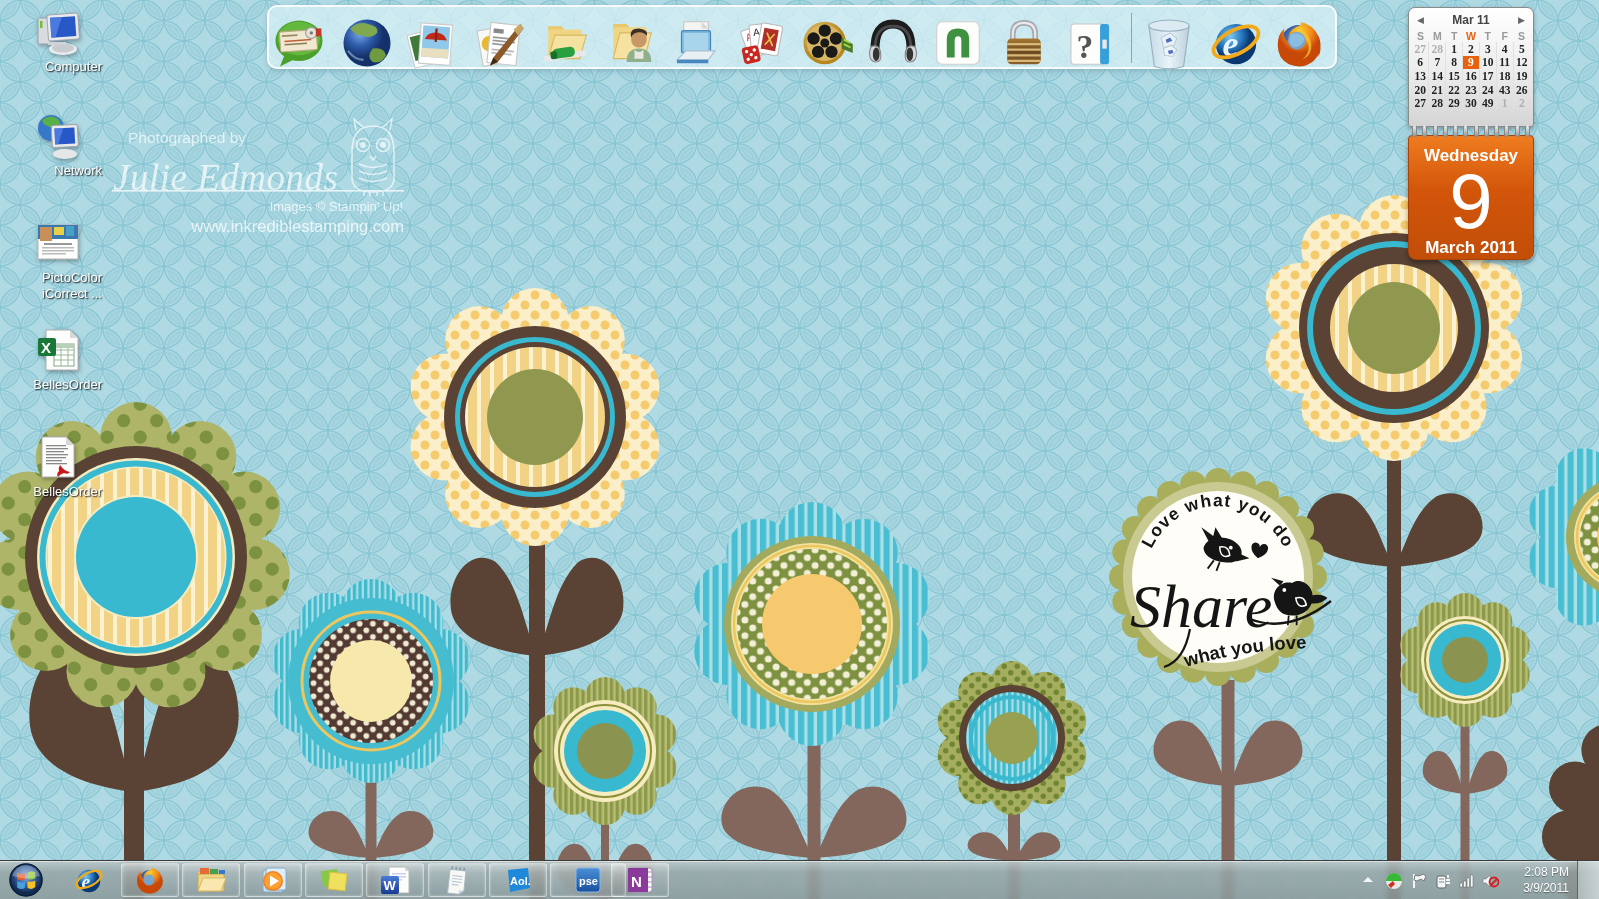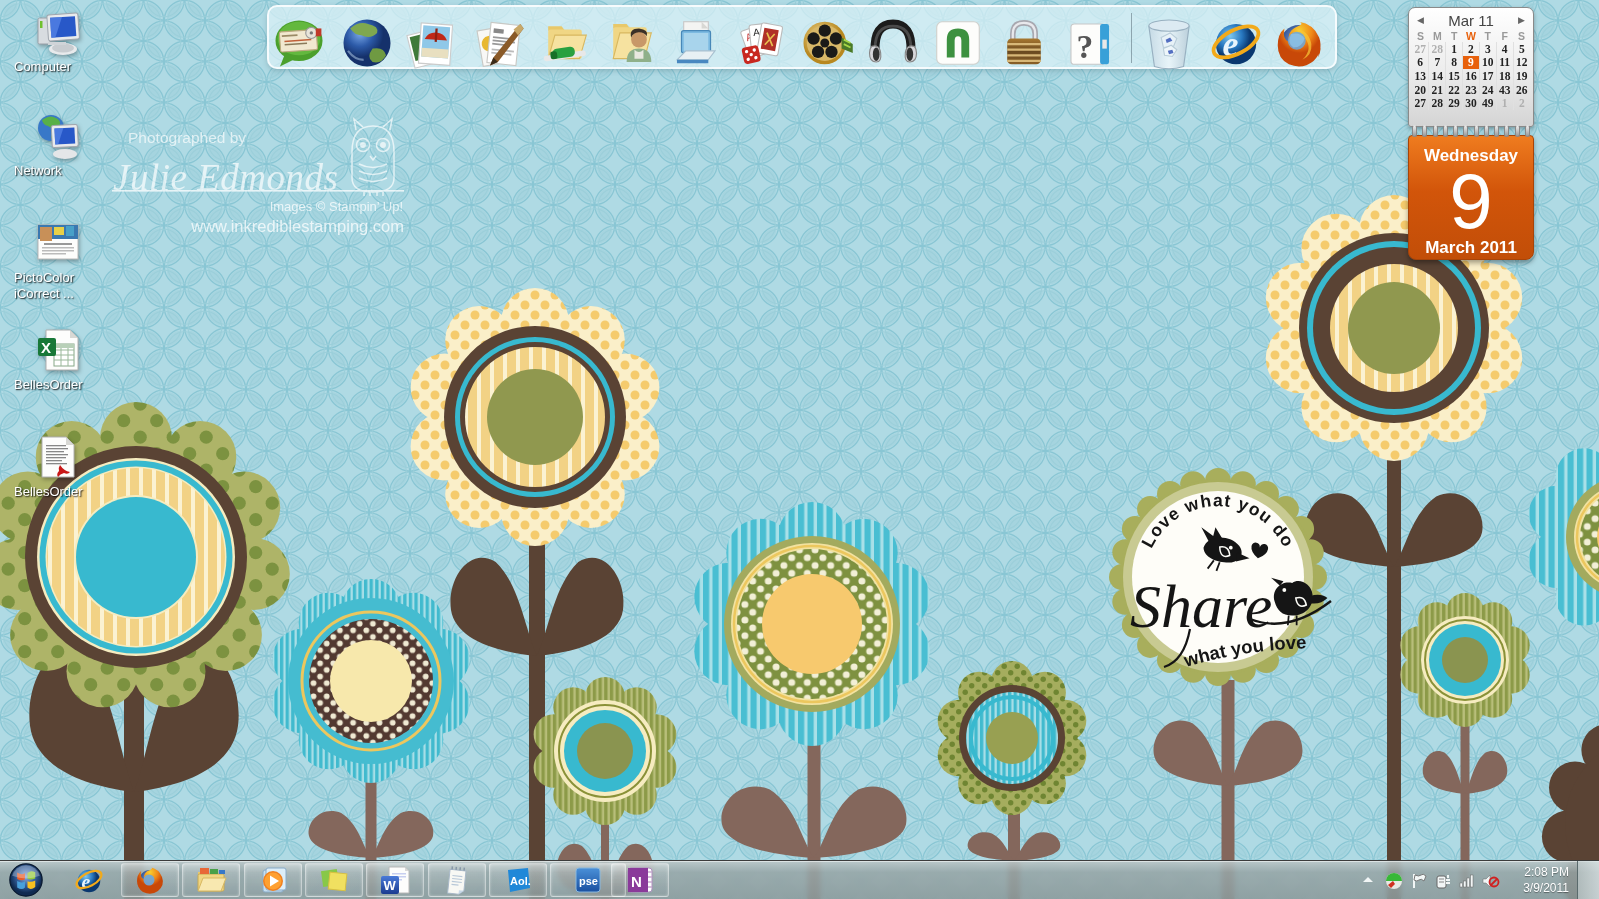--- a/index.html
+++ b/index.html
@@ -1,28 +1,28 @@
 <!DOCTYPE html>
 <html><head><meta charset="utf-8"><title>Desktop</title>
 <style>
 *{margin:0;padding:0;box-sizing:border-box}
 html,body{width:1599px;height:899px;overflow:hidden;font-family:"Liberation Sans",sans-serif}
 #stage{position:relative;width:1599px;height:899px;overflow:hidden}
 #wall{position:absolute;left:0;top:0}
 #dock{position:absolute;left:267px;top:5px;width:1070px;height:64px;background:rgba(219,241,246,0.72);border:2px solid rgba(255,255,255,0.8);border-radius:10px;box-shadow:0 2px 5px rgba(60,90,100,0.25)}
 .di{position:absolute;top:8px;width:56px;height:56px}
 #dsep{position:absolute;left:862px;top:6px;width:1px;height:50px;background:rgba(90,110,120,0.55)}
-.ditem{position:absolute;width:88px;text-align:left}
+.ditem{position:absolute;width:88px;text-align:right}
 .ditem svg{display:block;margin:0 auto;filter:drop-shadow(1px 2px 2px rgba(0,0,0,0.3))}
 .dlblw{position:relative;margin-top:3px;height:32px}
 .dlbl{position:absolute;width:100%;top:0;color:#fff;font-size:13px;text-shadow:1px 1px 1.5px rgba(0,0,0,0.95);line-height:16px}
 #cal{position:absolute;left:1408px;top:7px;width:126px}
 #caltop{background:linear-gradient(#ffffff,#ececec 55%,#d4d4d4);border:1px solid #8a8a8a;border-radius:7px 7px 3px 3px;box-shadow:0 2px 4px rgba(0,0,0,0.3);padding:3px 0 0 0;height:120px}
 #calhdr{display:flex;justify-content:space-between;align-items:center;padding:0 8px;height:18px}
-#calmon{font-size:15px;font-weight:normal;color:#444}
+#calmon{font-size:12px;font-weight:bold;color:#444}
 .arr{font-size:9px;color:#666}
 #calgrid{width:118px;margin:0 auto;border-collapse:collapse;table-layout:fixed}
 #calgrid th{font-size:10.5px;color:#999;font-weight:bold;height:13px}
 #calgrid th.wd{color:#e8610c}
 #calgrid td{font-family:"Liberation Serif",serif;font-size:11.5px;font-weight:bold;color:#222;text-align:center;height:13.6px;border-left:1px solid #e0e0e0}
 #calgrid td:first-child{border-left:none}
 #calgrid td.gy{color:#b0b0b0}
 #calgrid td.sel{background:#e8610c;color:#fff}
 #spiral{position:relative;height:12px;margin:-2px 4px 0 4px;display:flex;justify-content:space-between}
 .sp{width:5px;height:12px;border:1.6px solid #888;border-top-color:#ddd;border-radius:2.5px;background:linear-gradient(#eee,#999)}

